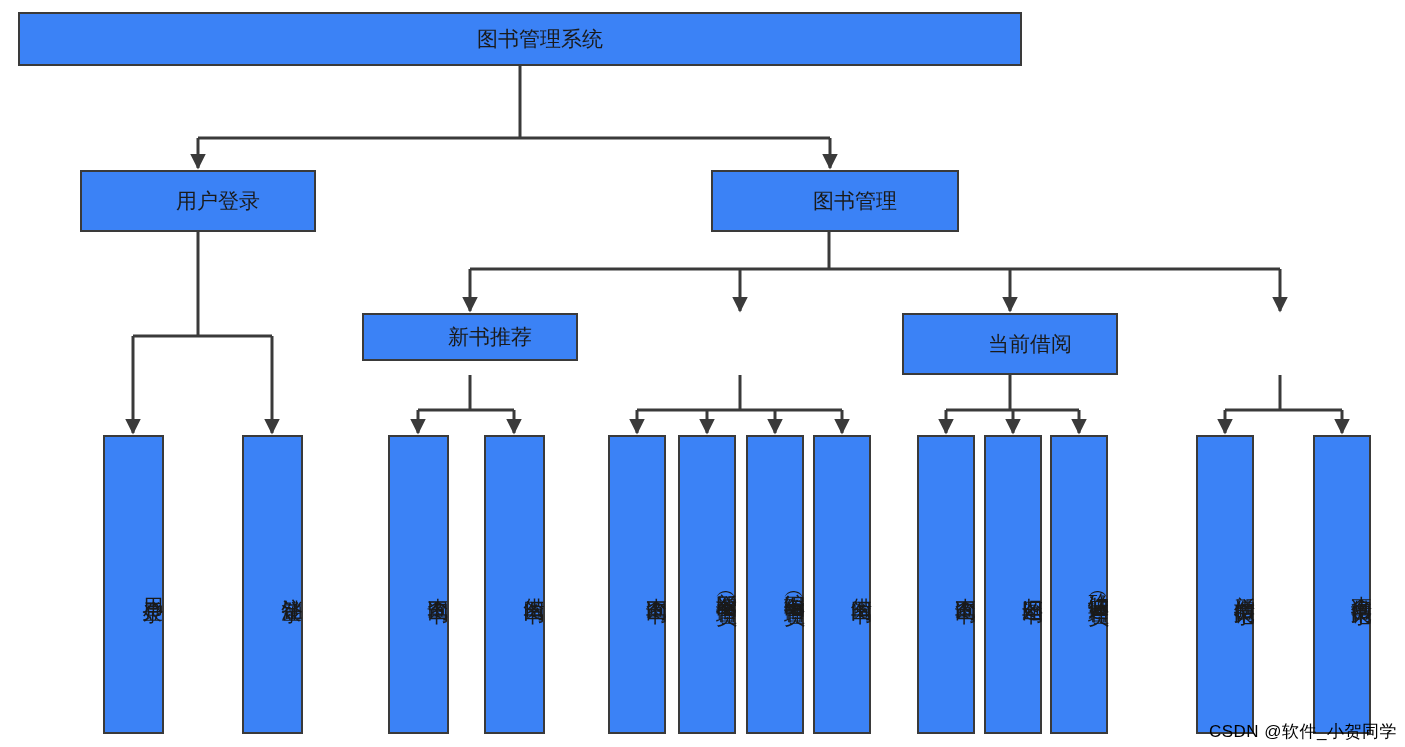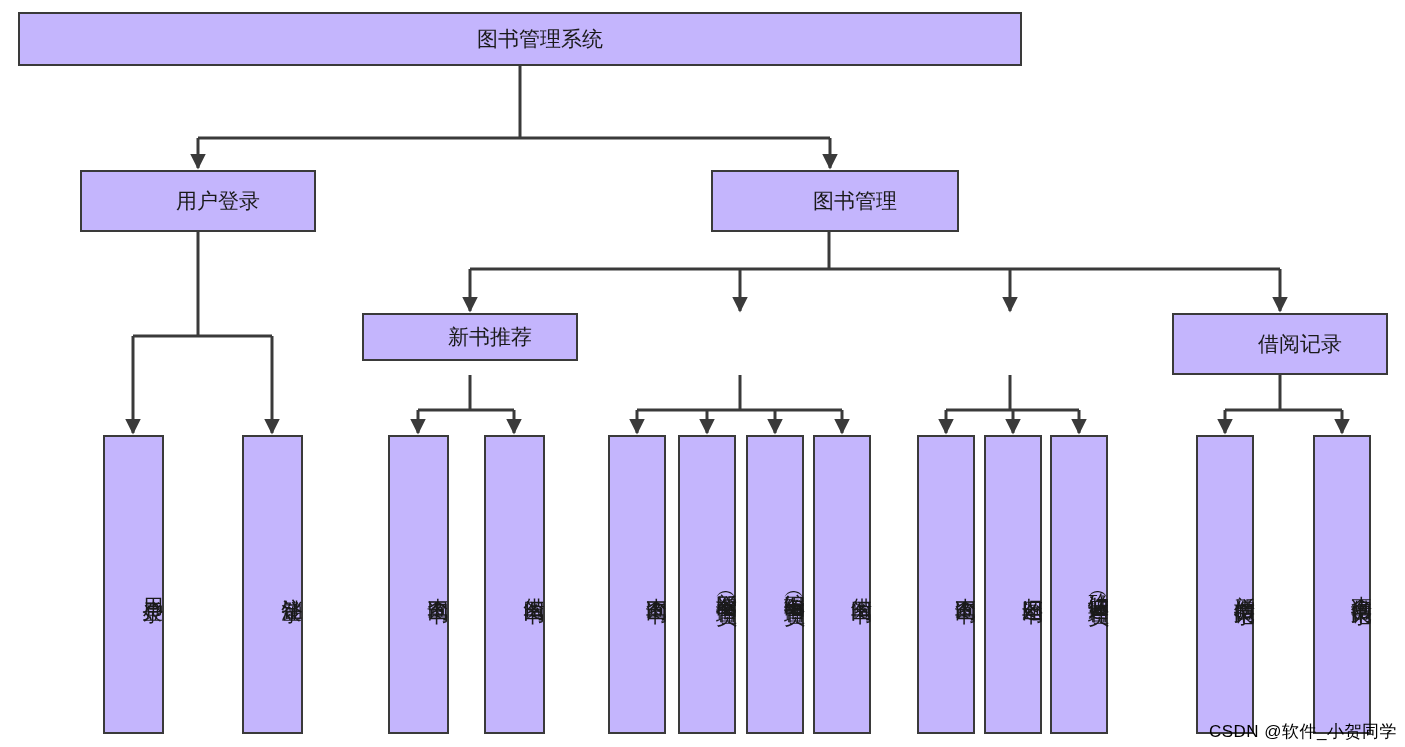--- a/index.html
+++ b/index.html
@@ -14,21 +14,21 @@
     position: relative;
     width: 1405px;
     height: 747px;
     background: #ffffff;
     overflow: hidden;
   }
   .node {
     position: absolute;
     box-sizing: border-box;
     border: 2px solid #3a3a3a;
-    background: #c4b5fd;
+    background: #3b82f6;
     display: flex;
     align-items: center;
     justify-content: center;
     color: #1a1a1a;
     padding-left: 40px;
   }
   .node-label {
     display: block;
     text-align: center;
     line-height: 1.25;
@@ -132,22 +132,22 @@
   <div class="node horiz" style="left:80px; top:170px; width:236px; height:62px;">
     <span class="node-label">用户登录</span>
   </div>
   <div class="node horiz" style="left:711px; top:170px; width:248px; height:62px;">
     <span class="node-label">图书管理</span>
   </div>
 
   <div class="node horiz" style="left:362px; top:313px; width:216px; height:48px;">
     <span class="node-label">新书推荐</span>
   </div>
-  <div class="node horiz" style="left:1172px; top:313px; width:216px; height:62px;">
-    <span class="node-label">借阅记录</span>
+  <div class="node horiz" style="left:902px; top:313px; width:216px; height:62px;">
+    <span class="node-label">当前借阅</span>
   </div>
 
   <div class="node vert" style="left:103px; top:435px; width:61px; height:299px;">
     <span class="node-label">用户登录</span>
   </div>
   <div class="node vert" style="left:242px; top:435px; width:61px; height:299px;">
     <span class="node-label">注销登录</span>
   </div>
   <div class="node vert" style="left:388px; top:435px; width:61px; height:299px;">
     <span class="node-label">查询图书</span>

